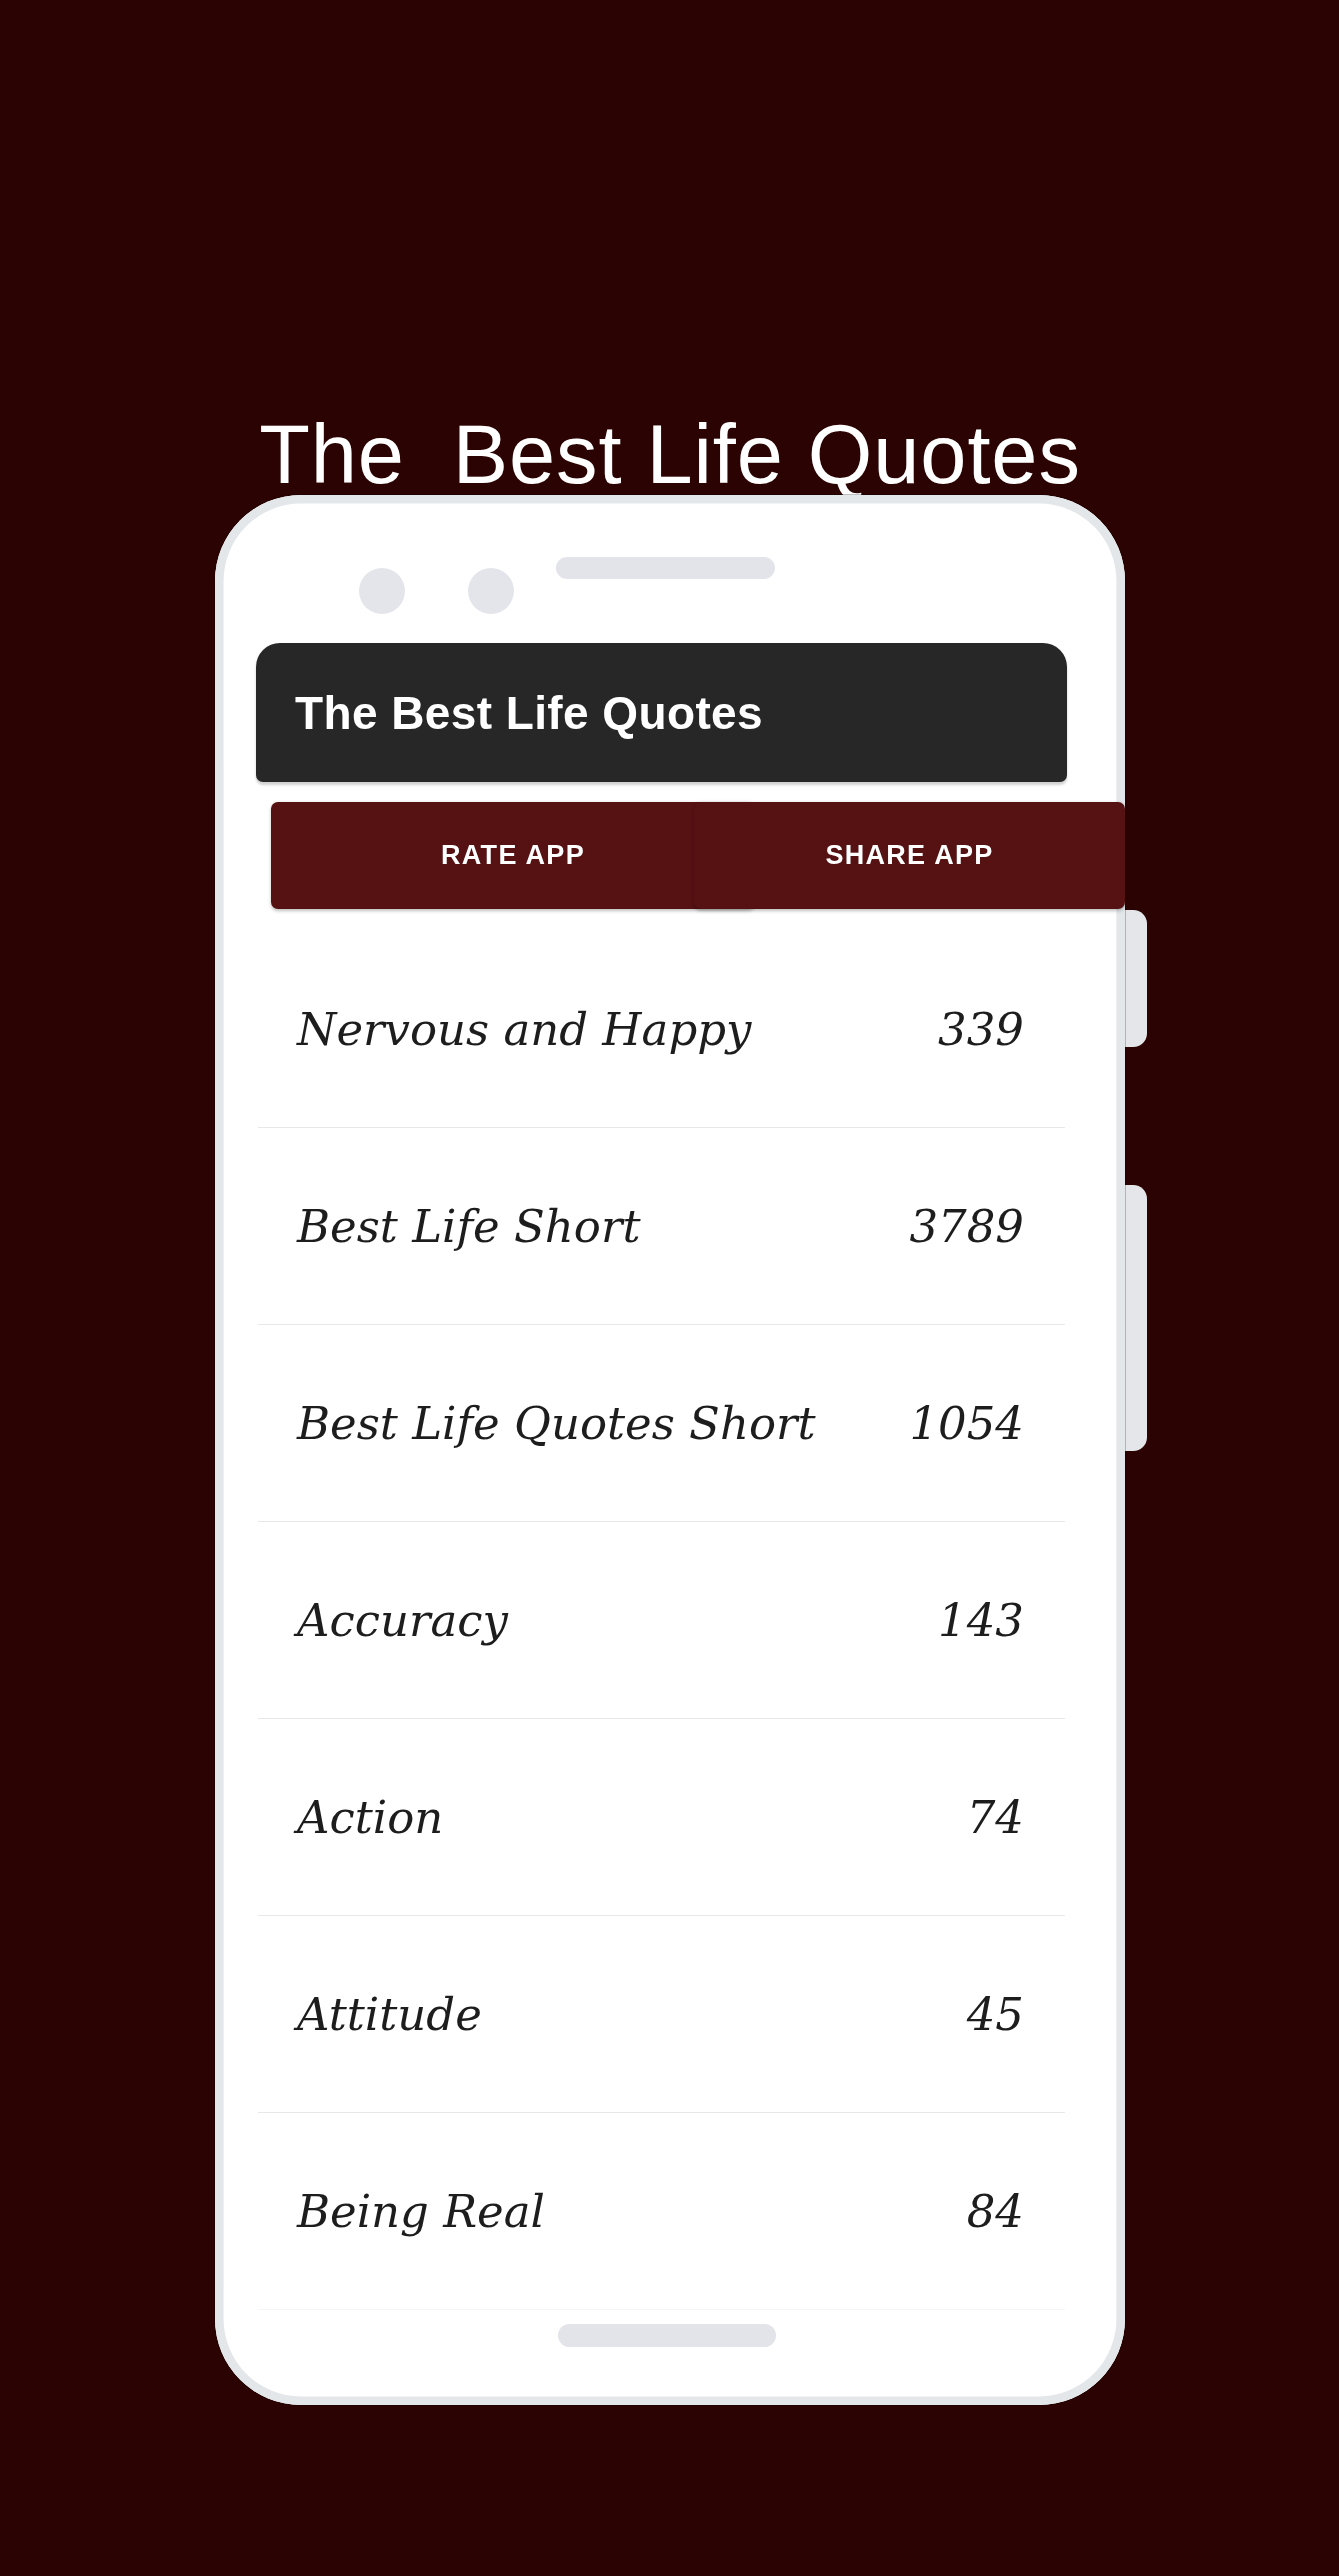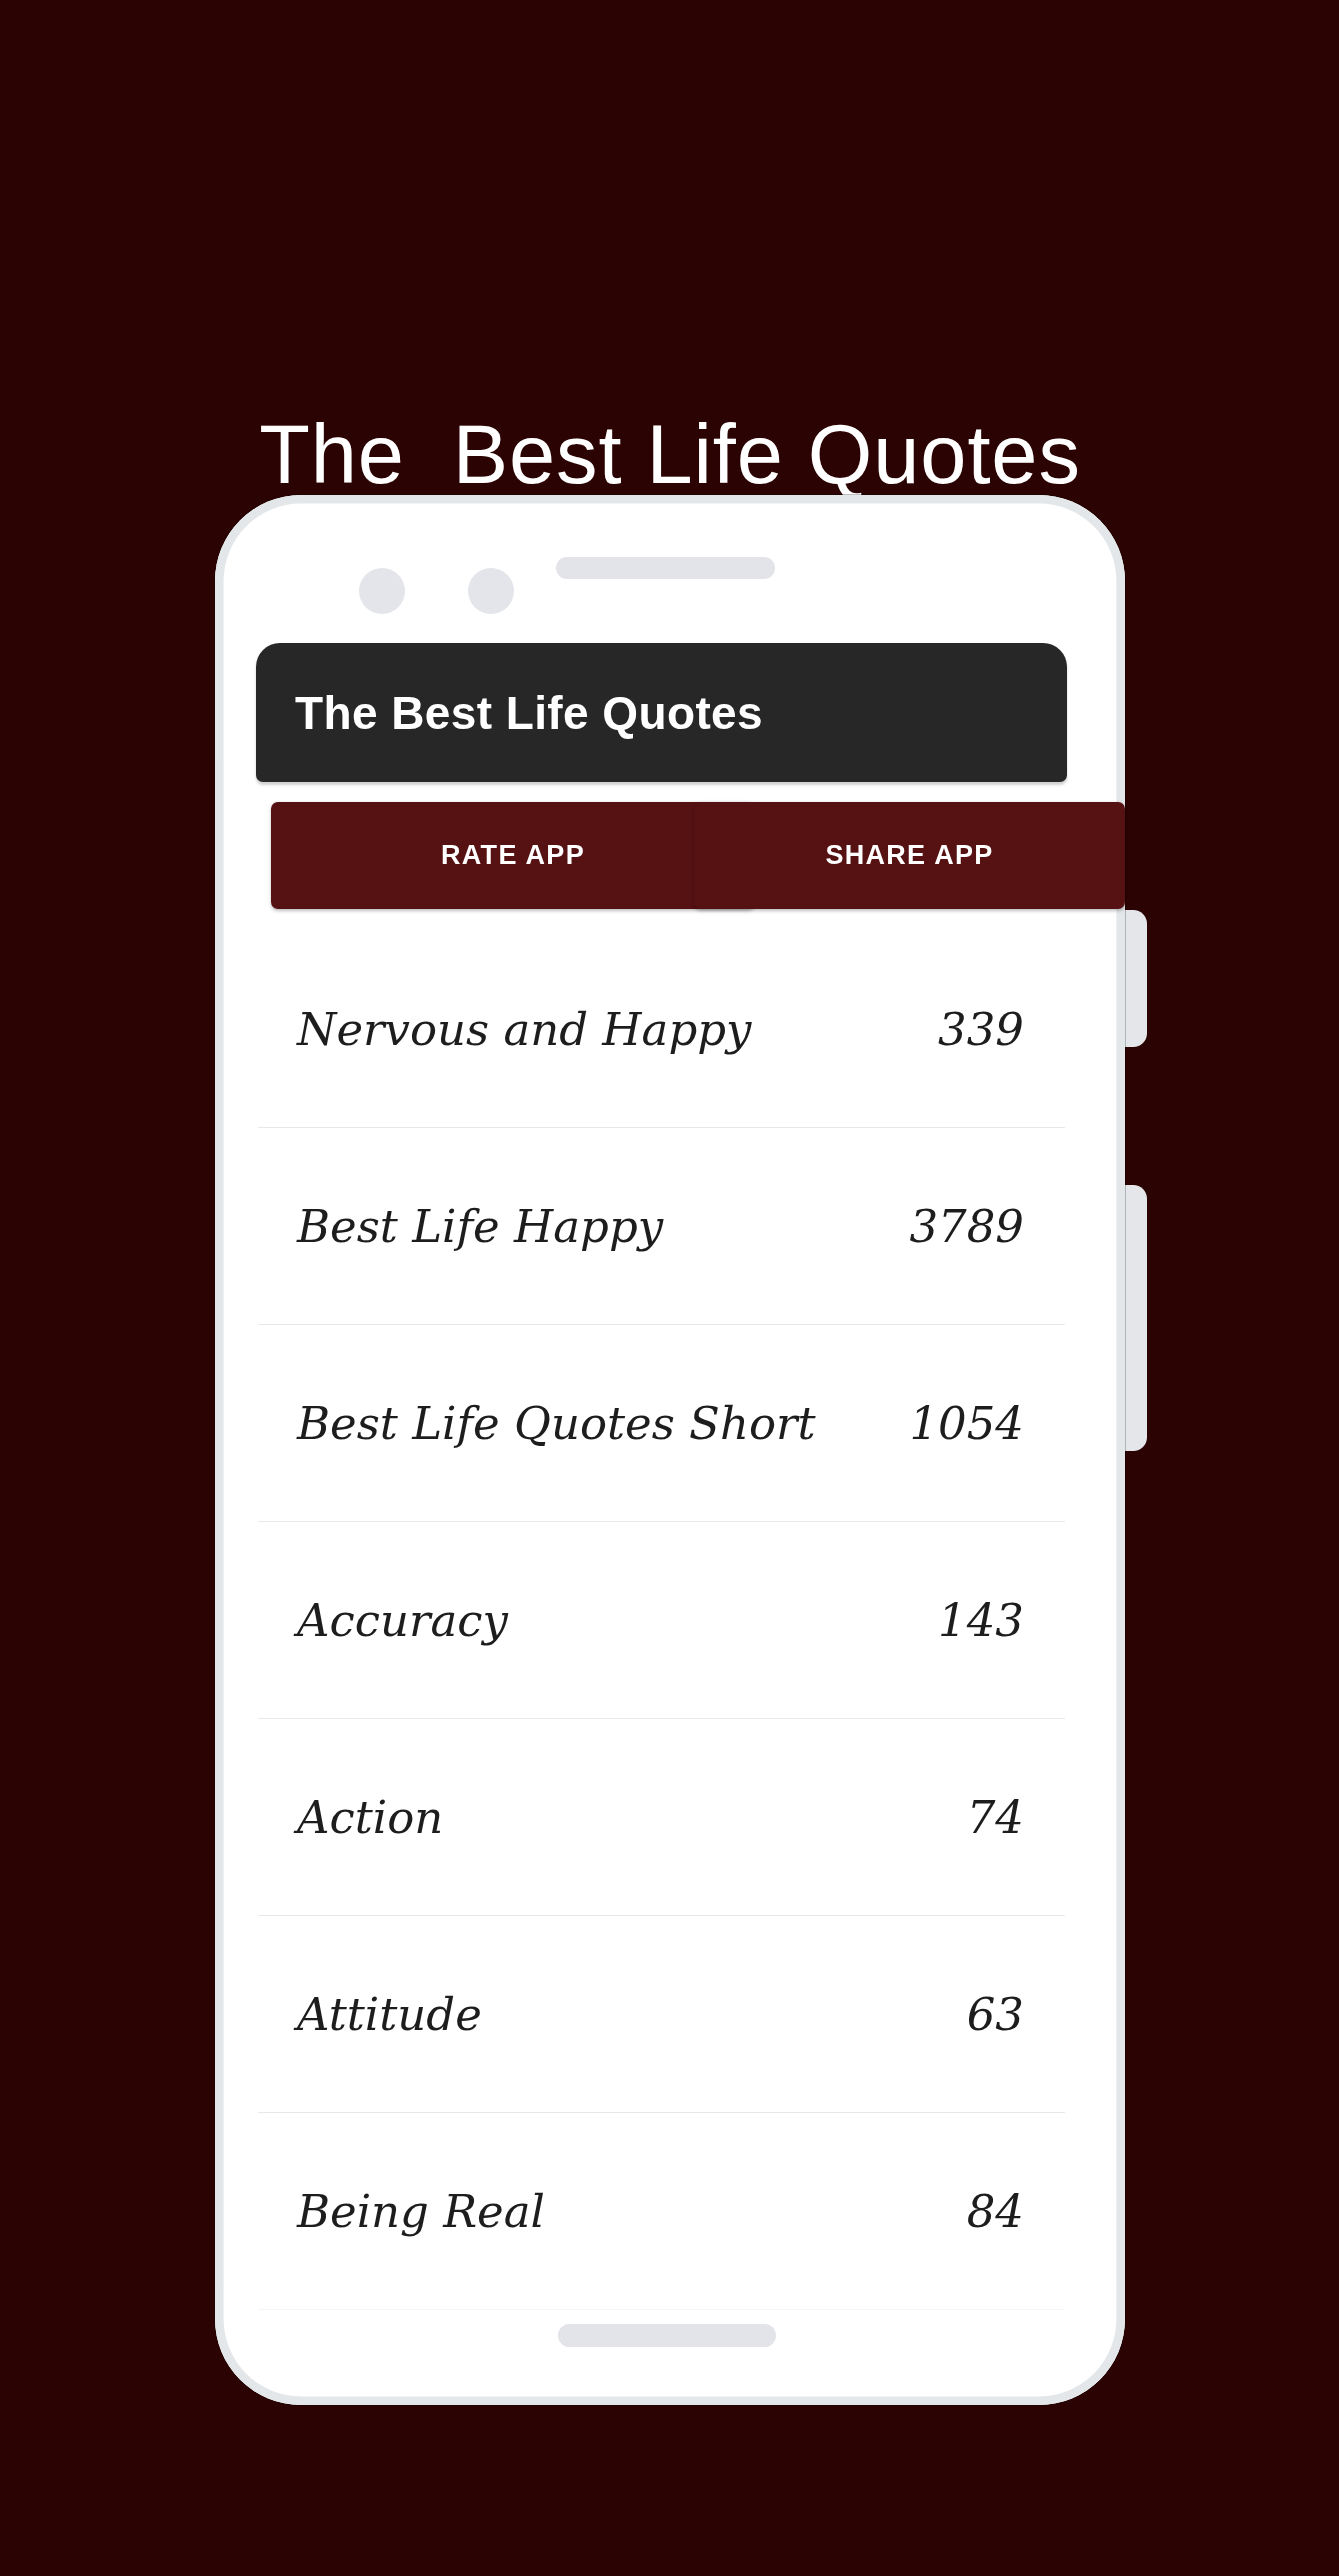--- a/index.html
+++ b/index.html
@@ -118,42 +118,42 @@
     <button class="btn share">SHARE APP</button>
 
     <div class="cat-list">
 
       <div class="cat-row">
         <span class="cat-name">Nervous and Happy</span>
         <span class="cat-count">339</span>
       </div>
 
       <div class="cat-row">
-        <span class="cat-name">Best Life Happy</span>
+        <span class="cat-name">Best Life Short</span>
         <span class="cat-count">3789</span>
       </div>
 
       <div class="cat-row">
         <span class="cat-name">Best Life Quotes Short</span>
         <span class="cat-count">1054</span>
       </div>
 
       <div class="cat-row">
         <span class="cat-name">Accuracy</span>
         <span class="cat-count">143</span>
       </div>
 
       <div class="cat-row">
         <span class="cat-name">Action</span>
         <span class="cat-count">74</span>
       </div>
 
       <div class="cat-row">
         <span class="cat-name">Attitude</span>
-        <span class="cat-count">63</span>
+        <span class="cat-count">45</span>
       </div>
 
       <div class="cat-row">
         <span class="cat-name">Being Real</span>
         <span class="cat-count">84</span>
       </div>
 
     </div>
 
     <div class="home-indicator"></div>

